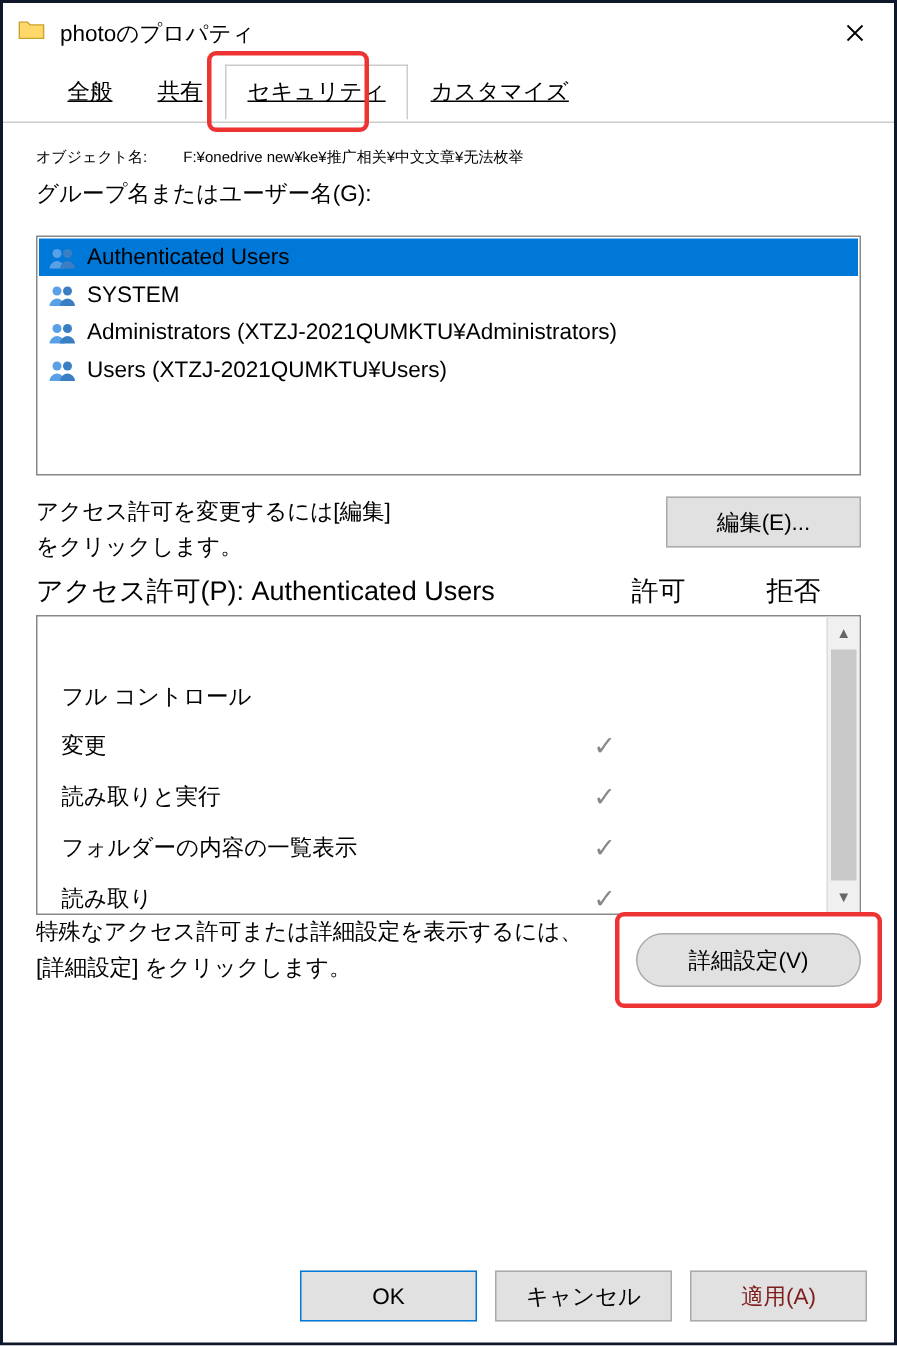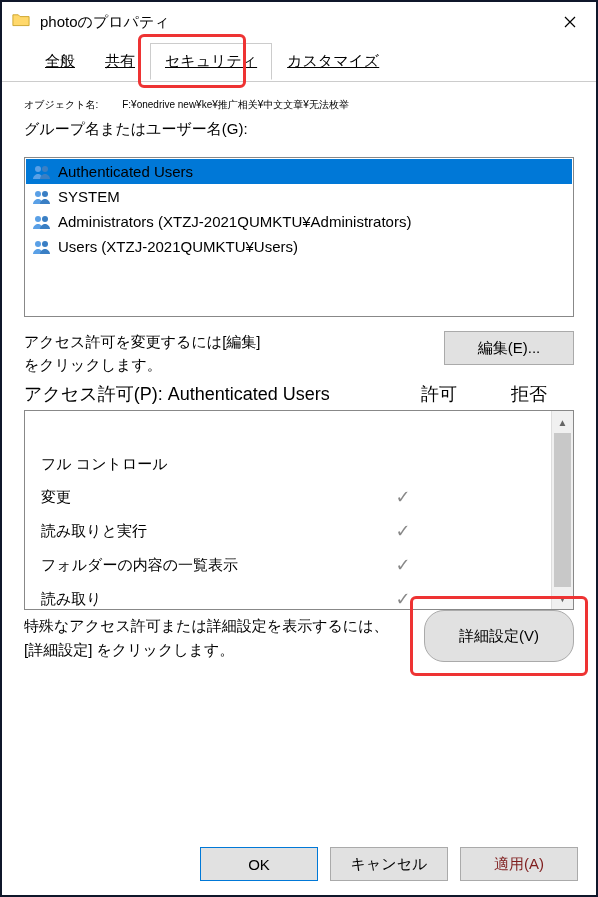--- a/index.html
+++ b/index.html
@@ -309,21 +309,21 @@
       <div class="scrollbar">
         <div class="scroll-arrow">▲</div>
         <div class="scroll-thumb"></div>
         <div class="scroll-arrow">▼</div>
       </div>
     </div>
 
     <div class="adv-row">
       <div class="txt">特殊なアクセス許可または詳細設定を表示するには、[詳細設定] をクリックします。</div>
       <div style="position:relative;">
-        <button class="btn" style="min-width:150px; height:52px;border-radius:20px;">詳細設定(V)</button>
+        <button class="btn" style="min-width:150px; height:36px;border-radius:20px;">詳細設定(V)</button>
         <div class="red-box" style="left:-14px; top:-14px; right:-14px; bottom:-14px;"></div>
       </div>
     </div>
 
   </div>
 
   <div class="bottom-buttons">
     <button class="btn primary">OK</button>
     <button class="btn">キャンセル</button>
     <button class="btn disabled">適用(A)</button>

